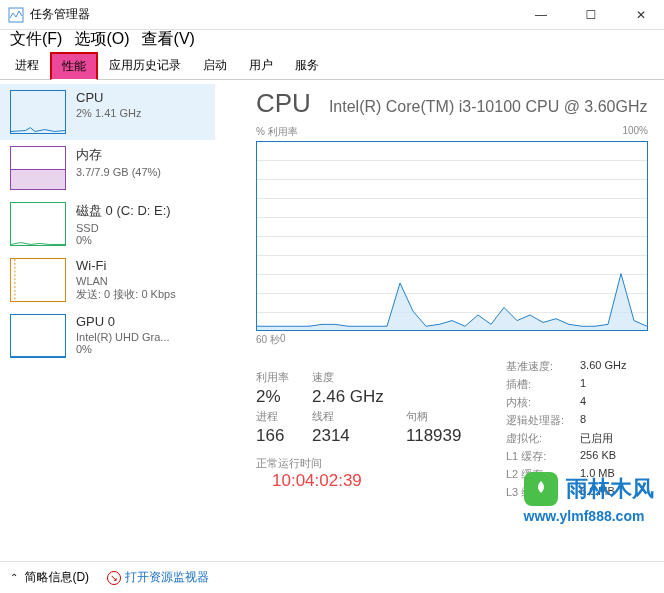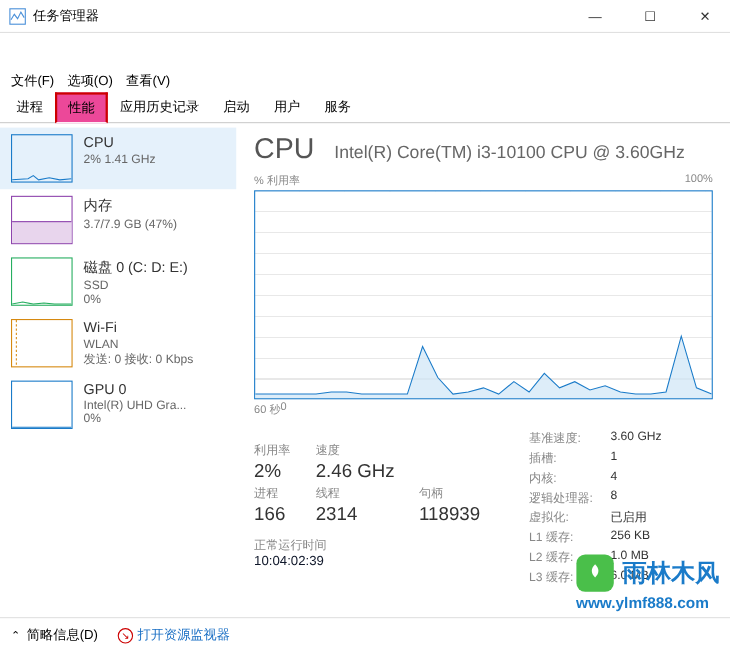--- a/index.html
+++ b/index.html
@@ -4,28 +4,28 @@
   <style>
     * { box-sizing: border-box; margin: 0; padding: 0; font-family: "Microsoft YaHei", "Segoe UI", sans-serif; }
     body { width: 664px; height: 593px; background: #fff; overflow: hidden; position: relative; }
     
     .titlebar { height: 30px; display: flex; align-items: center; padding: 0 8px; border-bottom: 1px solid #e0e0e0; }
     .titlebar-icon { width: 16px; height: 16px; margin-right: 6px; }
     .titlebar-title { font-size: 12px; flex: 1; }
     .titlebar-controls { display: flex; gap: 20px; font-size: 12px; color: #333; }
     .titlebar-btn { width: 30px; text-align: center; cursor: pointer; }
     
-    .menubar { height: 22px; display: flex; align-items: flex-end; padding: 0 4px; font-size: 12px; margin-top: 32px; }
+    .menubar { height: 22px; display: flex; align-items: flex-end; padding: 0 4px; font-size: 16px; }
     .menu-item { padding: 2px 6px; cursor: pointer; }
     
     .tabbar { height: 28px; display: flex; align-items: flex-end; border-bottom: 1px solid #ccc; padding: 0 4px; font-size: 12px; }
     .tab { padding: 4px 10px; cursor: pointer; border: 1px solid transparent; }
     .tab.active { border: 2px solid #c00; border-bottom: 1px solid #fff; background: #ec4899; margin-bottom: -1px; }
     
-    .content { display: flex; height: 480px; }
+    .content { display: flex; height: 480px; gap: 25px; }
     
     .sidebar { width: 215px; overflow-y: auto; padding: 4px 0; }
     .sidebar-item { display: flex; padding: 6px 10px; cursor: pointer; }
     .sidebar-item.selected { background: #e5f1fb; }
     .thumb { width: 56px; height: 44px; border: 1px solid; margin-right: 10px; flex-shrink: 0; position: relative; }
     .thumb-cpu { border-color: #1a7bc9; }
     .thumb-mem { border-color: #8e44ad; }
     .thumb-disk { border-color: #27ae60; }
     .thumb-wifi { border-color: #d68910; }
     .thumb-gpu { border-color: #1a7bc9; }
@@ -44,21 +44,21 @@
     .chart-bottom-labels { display: flex; justify-content: flex-start; font-size: 10px; color: #888; margin-top: 2px; }
     
     .stats { display: flex; gap: 30px; margin-top: 12px; font-size: 12px; }
     .stats-left { display: grid; grid-template-columns: 56px 94px 70px; row-gap: 2px; margin-top: 11px; }
     .stat-label { font-size: 11px; color: #888; }
     .stat-value { font-size: 17px; color: #333; }
     .stats-right { display: grid; grid-template-columns: 74px auto; row-gap: 3px; font-size: 11px; }
     .stats-right .lbl { color: #888; }
     .stats-right .val { color: #333; }
     .uptime-label { font-size: 11px; color: #888; margin-top: 10px; }
-    .uptime-value { font-size: 12px; color: #0f172a; }
+    .uptime-value { font-size: 17px; color: #ef4444; margin-left: 16px; }
     
     .bottombar { position: absolute; bottom: 0; left: 0; right: 0; height: 32px; border-top: 1px solid #e0e0e0; display: flex; align-items: center; padding: 0 10px; font-size: 12px; gap: 6px; }
     .expand-icon { font-size: 10px; }
     .resmon { color: #1a6fc4; cursor: pointer; margin-left: 12px; display: flex; align-items: center; gap: 4px; }
     .resmon-icon { width: 14px; height: 14px; border: 1px solid #c00; border-radius: 50%; display: inline-flex; align-items: center; justify-content: center; font-size: 9px; color: #c00; }
     
     .watermark { position: absolute; right: 10px; bottom: 36px; text-align: left; }
     .wm-logo { width: 34px; height: 34px; background: #4abf4a; border-radius: 8px; display: inline-flex; align-items: center; justify-content: center; vertical-align: middle; }
     .wm-text { font-size: 22px; font-weight: bold; color: #1a7bc9; display: inline-block; vertical-align: middle; margin-left: 4px; }
     .wm-url { font-size: 14px; color: #1a7bc9; font-weight: bold; margin-top: 2px; }

